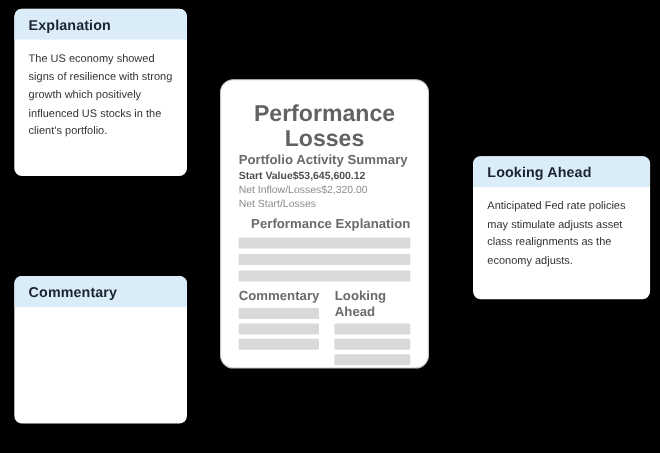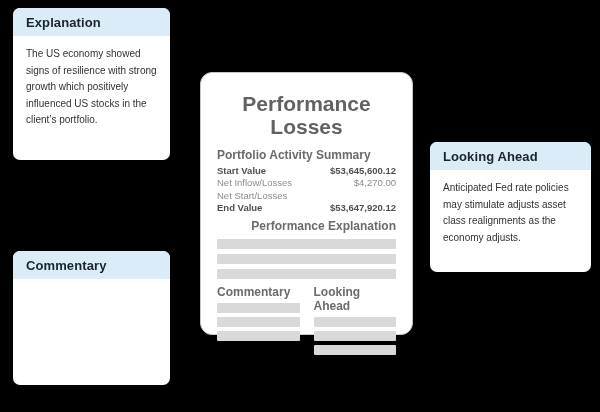--- a/index.html
+++ b/index.html
@@ -41,21 +41,21 @@
     color: var(--callout-body-text, #323232);
   }
   #callout-explanation   { left: 13px;  top: 8px;   width: 157px; height: 152px; }
   #callout-commentary    { left: 13px;  top: 251px; width: 157px; height: 134px; }
   #callout-looking-ahead { left: 430px; top: 142px; width: 161px; height: 130px; }
 
   
   .document {
     position: absolute;
     left: 200px; top: 72px;
-    width: 213px; height: 263px;
+    width: 190px; height: 263px;
     background: #ffffff;
     border: 1.5px solid #c6c6c6;
     border-radius: 12px;
     box-sizing: border-box;
     padding: 0 16px;
     box-shadow: 0 2px 6px rgba(0,0,0,0.5);
   }
   .doc-title {
     margin-top: 19px;
     text-align: center;
@@ -63,26 +63,25 @@
     line-height: 23px;
     font-weight: bold;
     color: var(--doc-title, #626262);
   }
   .doc-heading {
     font-size: 12px;
     font-weight: bold;
     color: var(--doc-heading, #6b6b6b);
     line-height: 14px;
   }
-  .heading-activity { margin-top: 10px; }
+  .heading-activity { }
   .heading-perf-expl { margin-top: 4px; text-align: right; }
   .doc-rows { margin-top: 3px; }
   .doc-row {
     display: flex;
-    justify-content: space-between;
     font-size: 9.5px;
     line-height: 12.4px;
     color: var(--doc-row-light, #8d8d8d);
   }
   .doc-row.bold {
     font-weight: bold;
     color: var(--doc-row-bold, #4f4f4f);
   }
   .bar {
     height: 10px;
@@ -133,29 +132,25 @@
 
     <div class="doc-heading heading-activity">Portfolio Activity Summary</div>
 
     <div class="doc-rows">
       <div class="doc-row bold">
         <span>Start Value</span>
         <span>$53,645,600.12</span>
       </div>
       <div class="doc-row">
         <span>Net Inflow/Losses</span>
-        <span>$4,270.00</span>
+        <span>$2,320.00</span>
       </div>
       <div class="doc-row">
         <span>Net Start/Losses</span>
         <span></span>
-      </div>
-      <div class="doc-row bold">
-        <span>End Value</span>
-        <span>$53,647,920.12</span>
       </div>
     </div>
 
     <div class="doc-heading heading-perf-expl">Performance Explanation</div>
     <div class="bars-full">
       <div class="bar"></div>
       <div class="bar"></div>
       <div class="bar"></div>
     </div>
 

